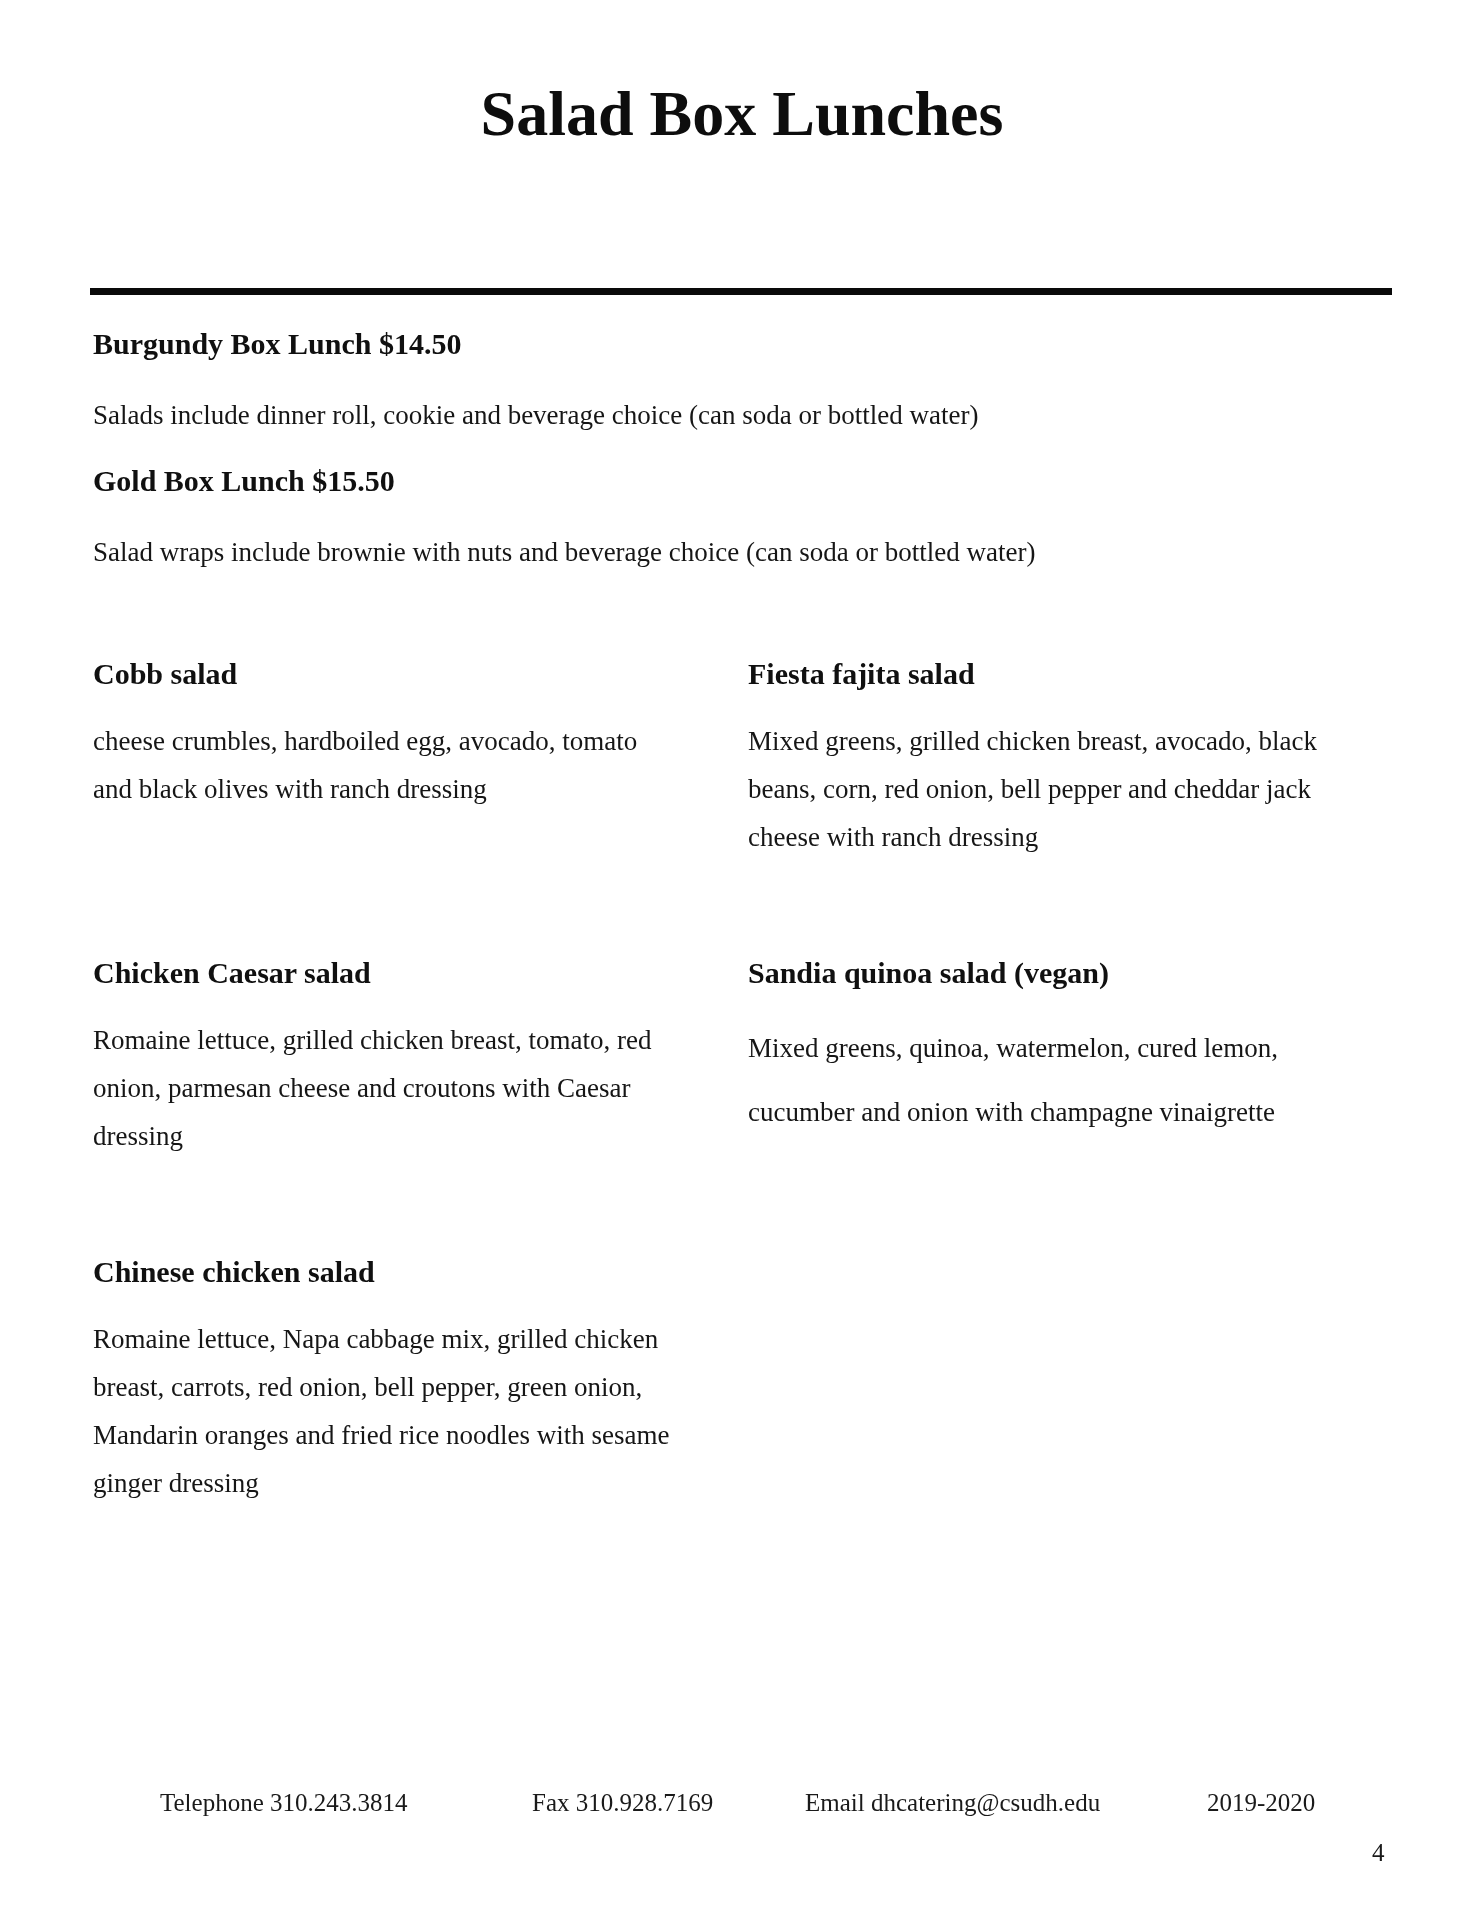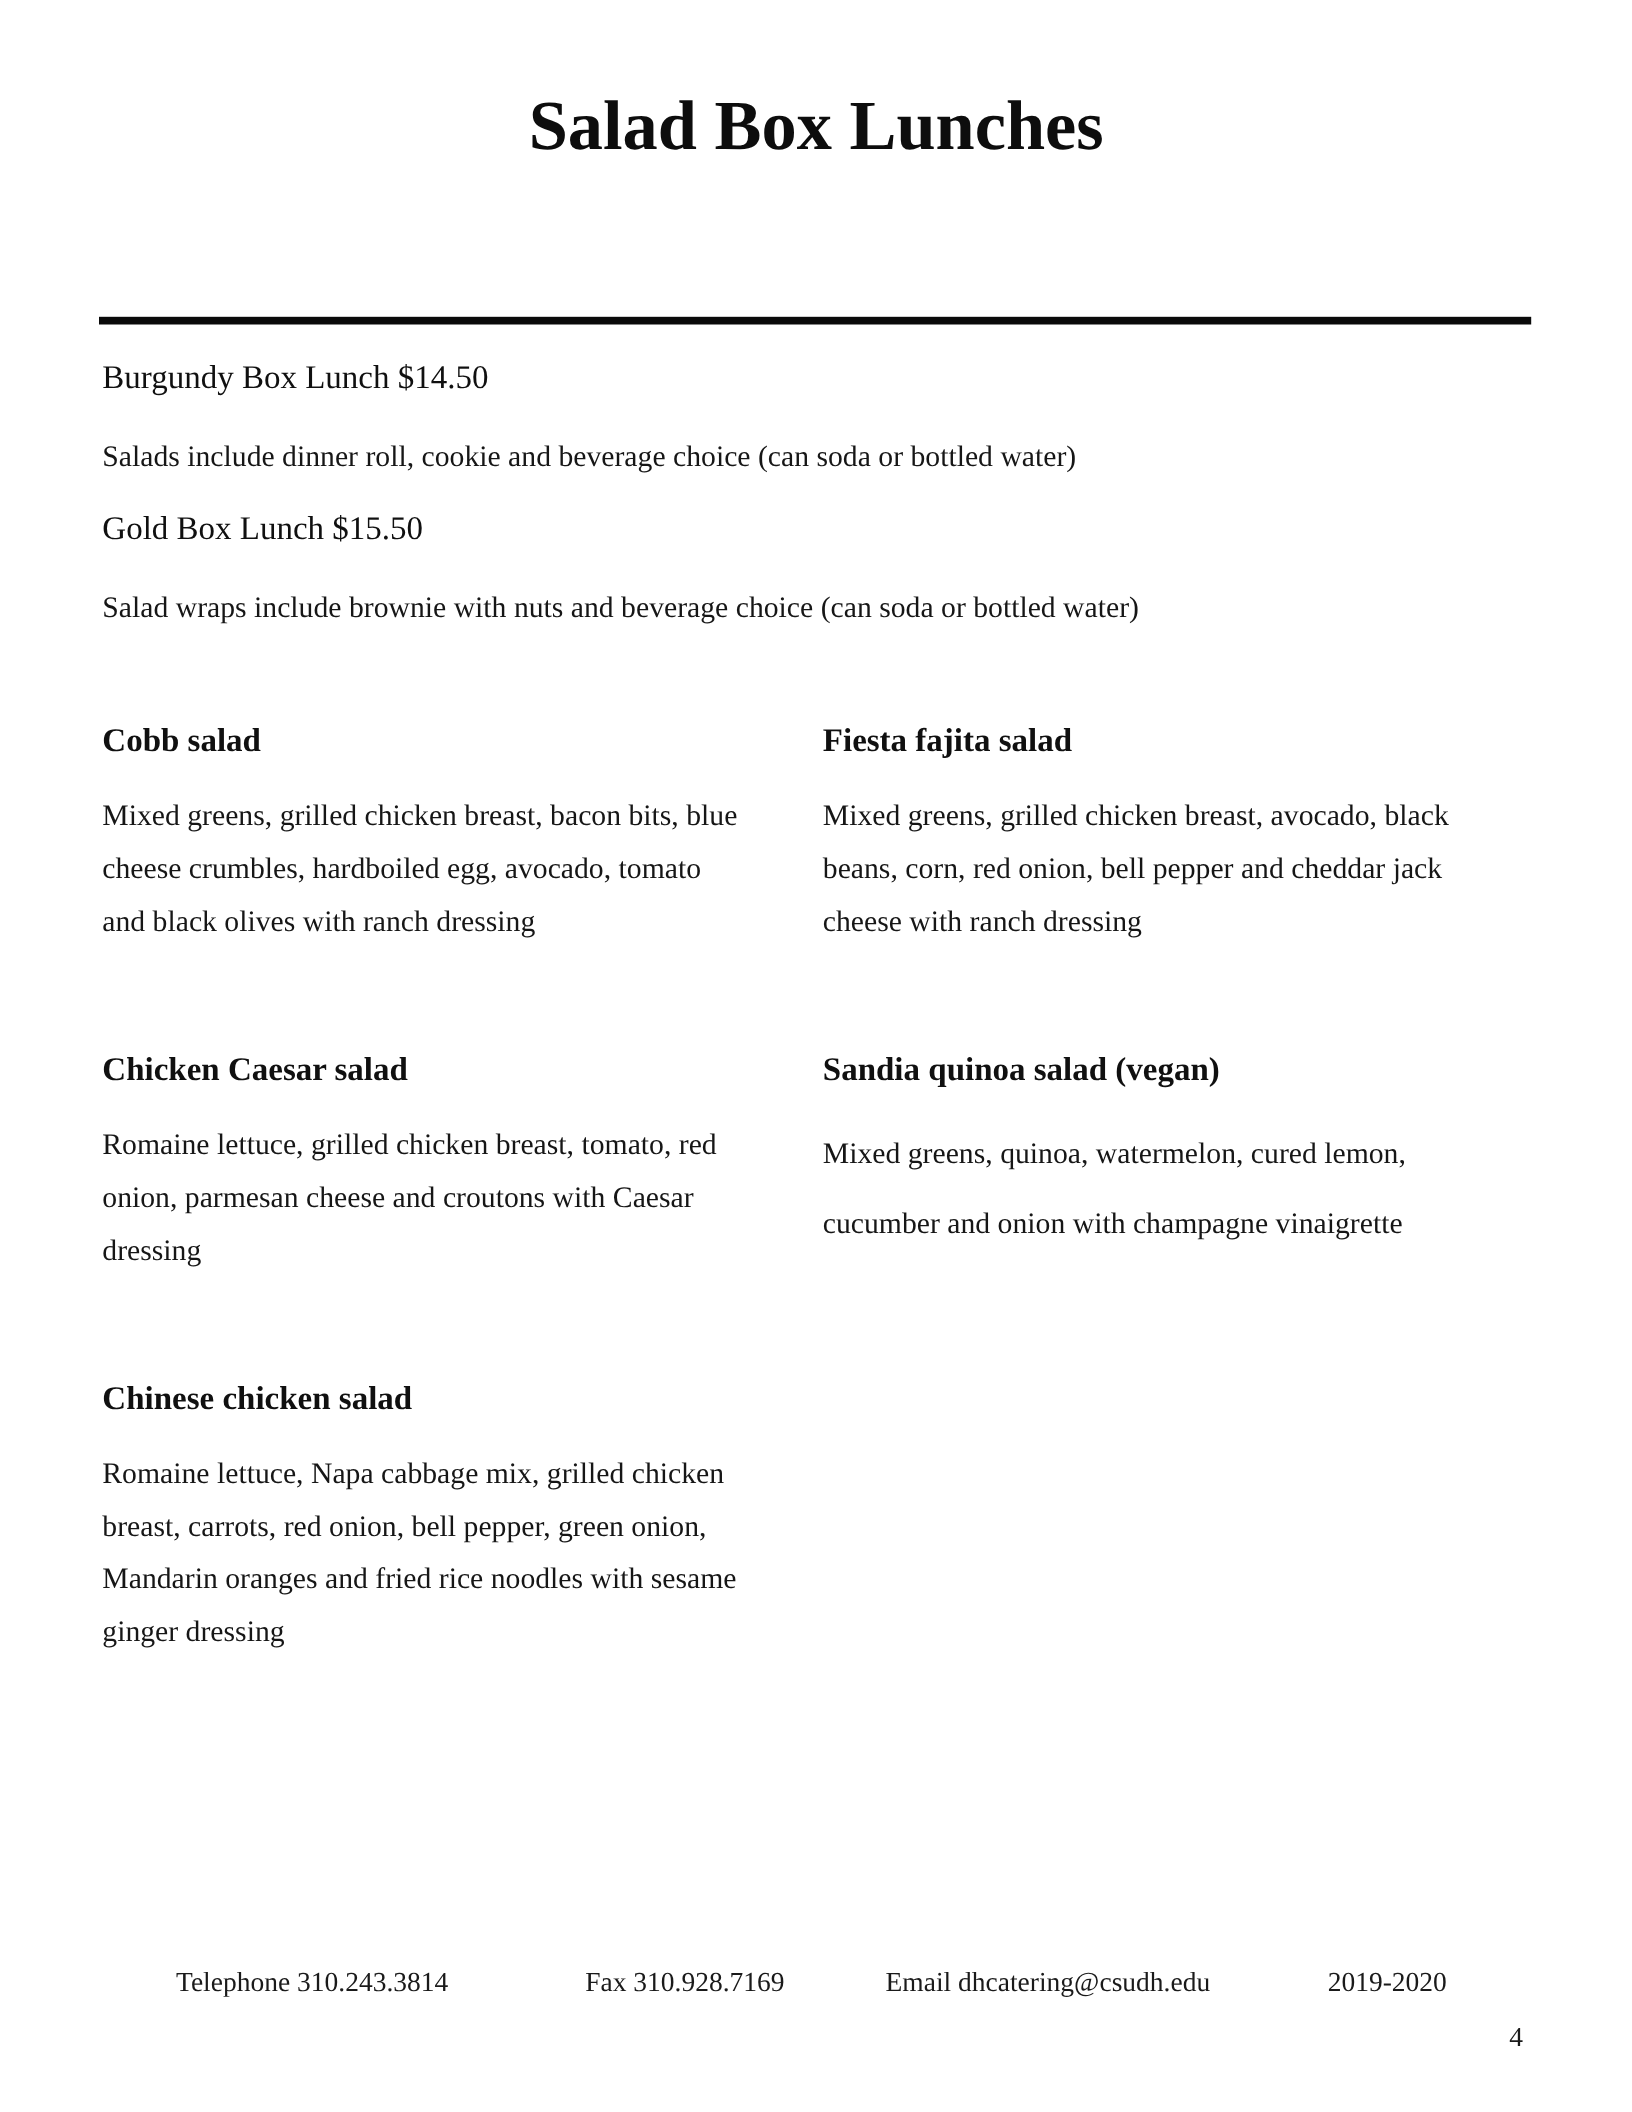--- a/index.html
+++ b/index.html
@@ -38,21 +38,21 @@
   }
   .intro {
     position: absolute;
     left: 93px;
     top: 325px;
     width: 1300px;
   }
   .intro h2 {
     font-size: 30px;
     line-height: 38px;
-    font-weight: 400;
+    font-weight: 700;
     margin: 0;
     color: #101010;
   }
   .intro h2 + h2, .intro h2:nth-of-type(2) { margin-top: 0; }
   .intro p {
     font-size: 27px;
     line-height: 36px;
     margin: 34px 0 29px 0;
     color: #161616;
   }
@@ -119,21 +119,20 @@
     <p>Salads include dinner roll, cookie and beverage choice (can soda or bottled water)</p>
     <h2>Gold Box Lunch $15.50</h2>
     <p>Salad wraps include brownie with nuts and beverage choice (can soda or bottled water)</p>
   </section>
 
   <section class="grid">
 
     <article class="salad">
       <h3>Cobb salad</h3>
       <div class="desc">
-        <div>Mixed greens, grilled chicken breast, bacon bits, blue</div>
         <div>cheese crumbles, hardboiled egg, avocado, tomato</div>
         <div>and black olives with ranch dressing</div>
       </div>
     </article>
 
     <article class="salad">
       <h3>Fiesta fajita salad</h3>
       <div class="desc">
         <div>Mixed greens, grilled chicken breast, avocado, black</div>
         <div>beans, corn, red onion, bell pepper and cheddar jack</div>

